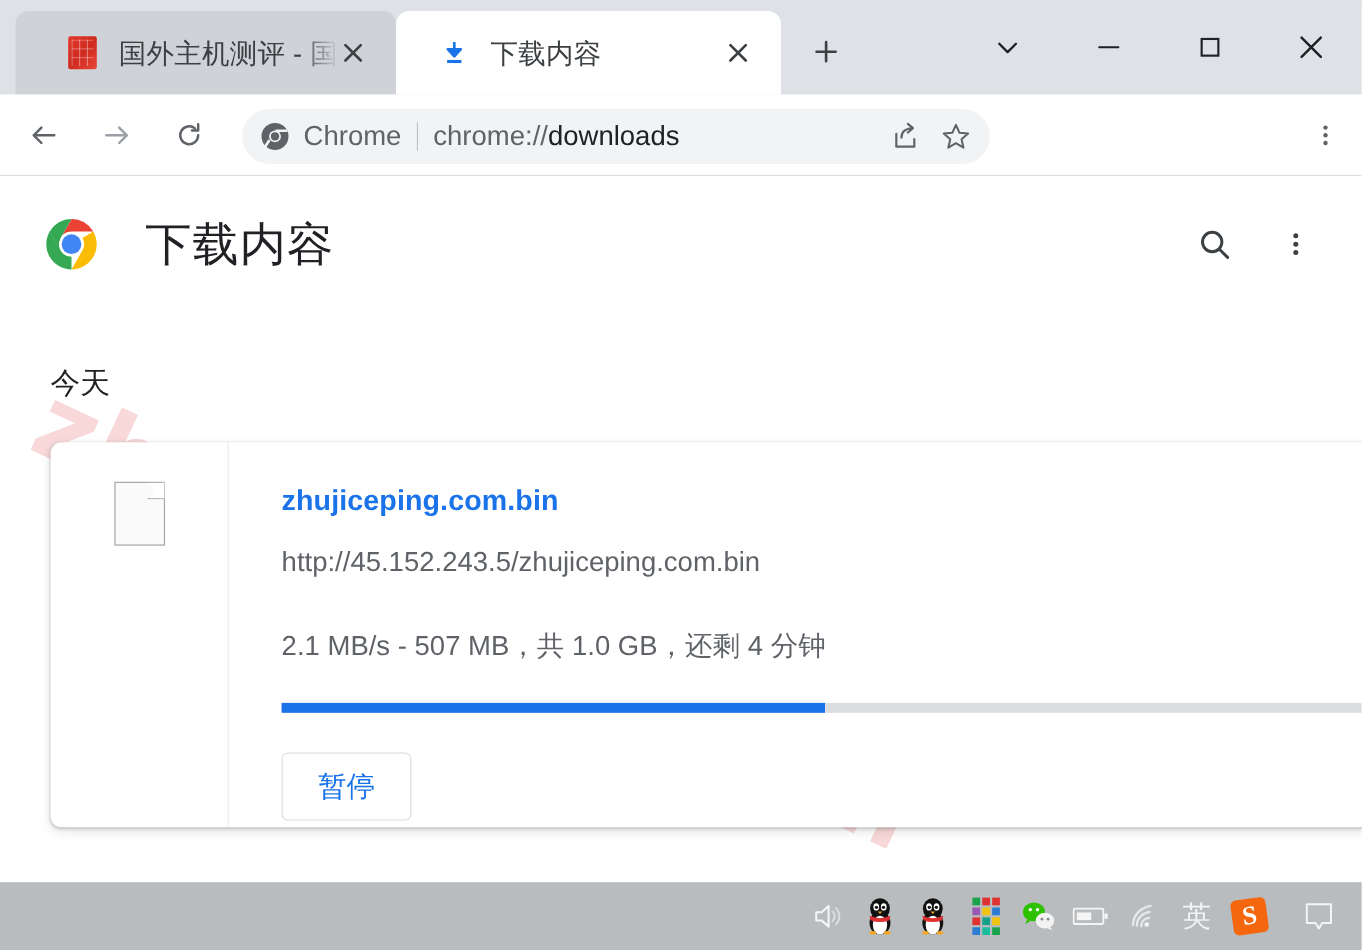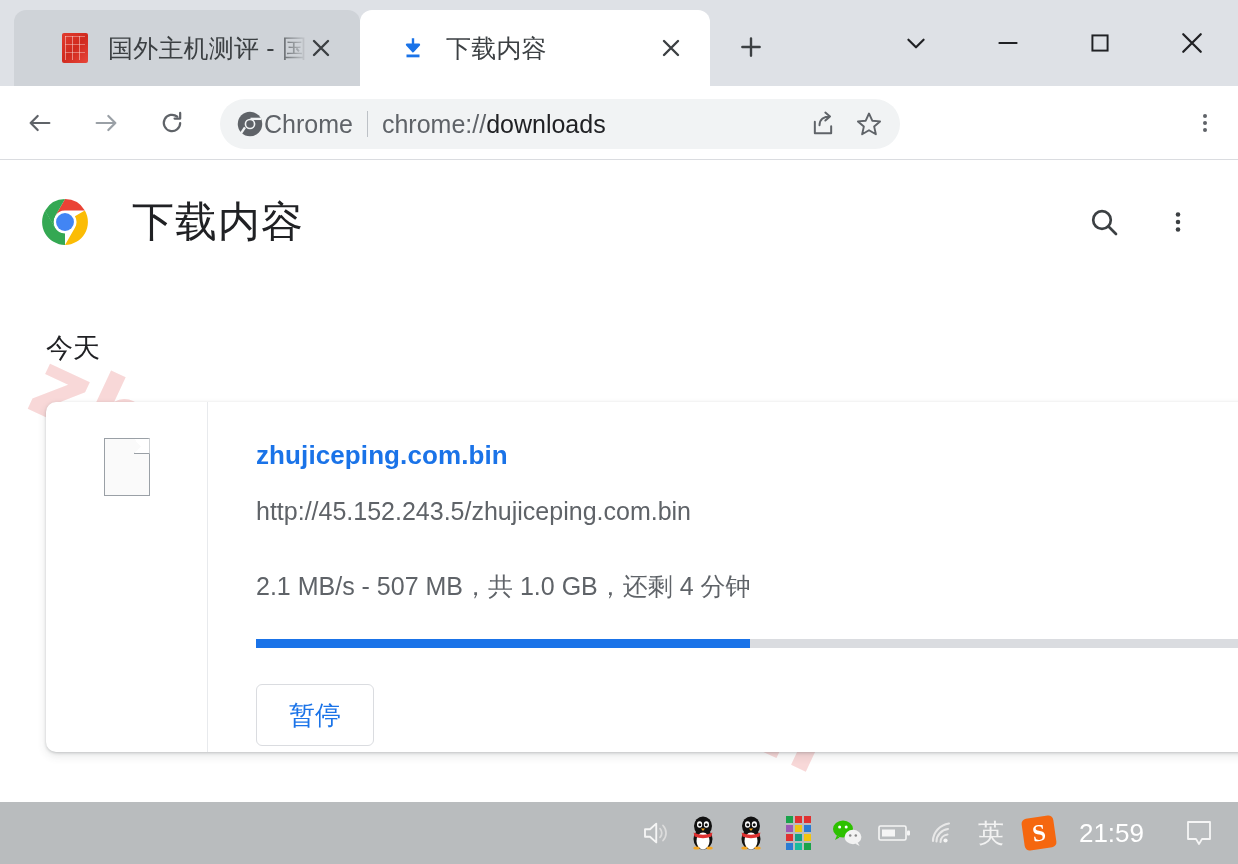--- a/index.html
+++ b/index.html
@@ -98,21 +98,21 @@
   .nav-btn.enabled { color: #5f6368; }
   .omnibox {
     position: absolute; left: 220px; top: 13px;
     width: 680px; height: 50px; background: #f1f3f4;
     border-radius: 25px; display: flex; align-items: center;
   }
   .chrome-mini {
     margin-left: 16px; width: 28px; height: 28px; flex: 0 0 auto;
   }
   .omni-scheme {
-    font-size: 25px; color: #5f6368; white-space: nowrap;
+    margin-left: 12px; font-size: 25px; color: #5f6368; white-space: nowrap;
   }
   .omni-sep {
     margin: 0 14px; width: 1px; height: 26px; background: #bdc1c6;
   }
   .omni-url { font-size: 25px; color: #5f6368; white-space: nowrap; }
   .omni-url b { color: #202124; font-weight: 400; text-align: center; }
   .omni-actions {
     position: absolute; right: 10px; display: flex; align-items: center; gap: 4px;
   }
   .omni-icon {
@@ -497,21 +497,20 @@
       <div class="tray-item">
         <span style="font-size:26px;color:#f2f2f2;font-family:'DejaVu Sans',sans-serif;">英</span>
       </div>
 
       <div class="tray-item">
         <span style="display:inline-block;width:32px;height:32px;background:#f5670f;border-radius:5px;transform:rotate(-8deg);position:relative;">
           <span style="position:absolute;inset:0;display:flex;align-items:center;justify-content:center;color:#fff;font-size:24px;font-weight:700;font-family:'Liberation Serif',serif;">S</span>
         </span>
       </div>
 
-      <div class="tray-clock">21:59</div>
 
       <div class="tray-item" style="width:78px">
         <svg width="32" height="32" viewBox="0 0 32 32">
           <path d="M5 5 L27 5 L27 22 L19 22 L16 27 L13 22 L5 22 Z" fill="none" stroke="#f5f5f5" stroke-width="1.8" stroke-linejoin="round"></path>
         </svg>
       </div>
     </div>
   </div>
 
 </div>

